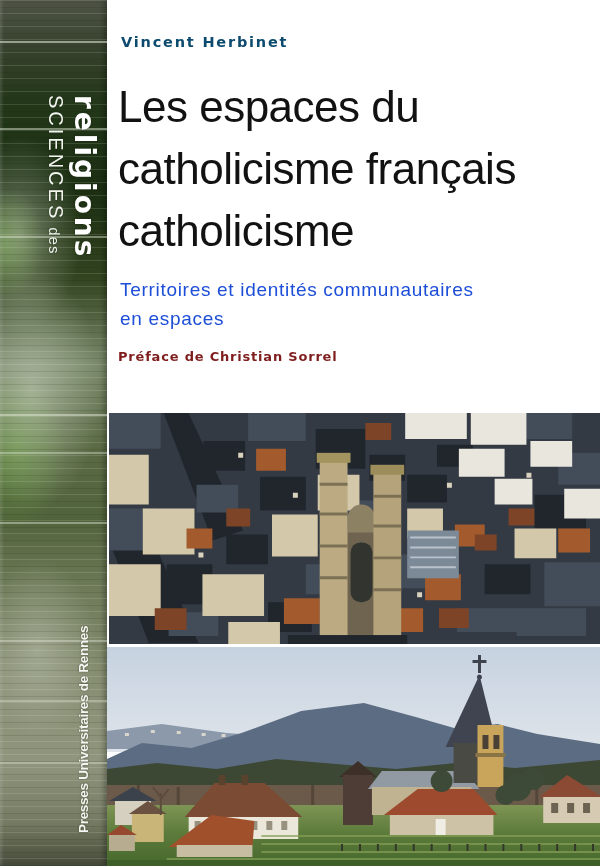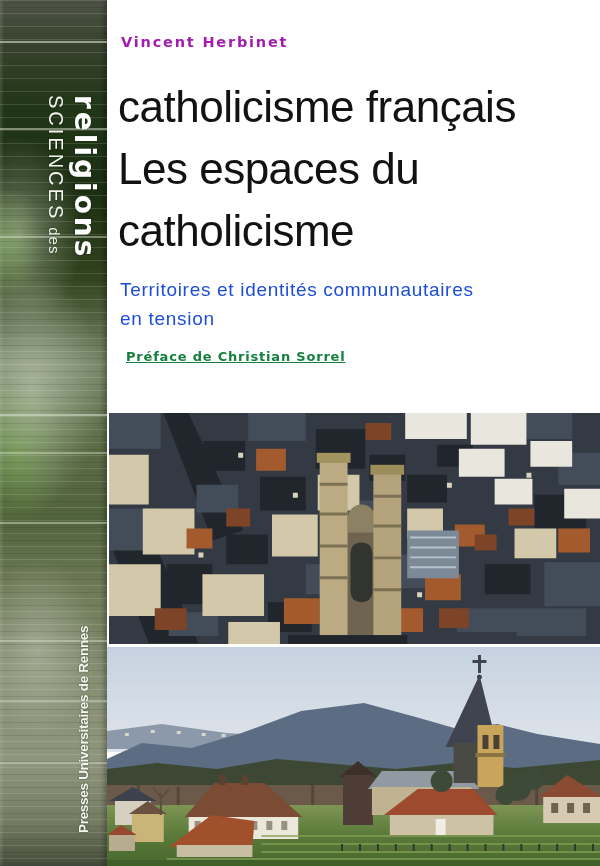--- a/index.html
+++ b/index.html
@@ -61,38 +61,38 @@
     transform:rotate(-90deg); transform-origin:0 0;
     font:700 13.5px/22px "Liberation Sans", sans-serif; letter-spacing:-.3px;
     color:#f5f6f1; white-space:nowrap; z-index:3;
     text-shadow:0 0 2px rgba(25,35,20,.6);
   }
 
   
   .author {
     position:absolute; left:121px; top:33px;
     font:700 14.5px/18px "DejaVu Sans", sans-serif;
-    letter-spacing:1.8px; color:#a21caf;text-align:right;
+    letter-spacing:1.8px; color:#0c4a6e;text-align:right;
   }
   .title {
     position:absolute; left:118px; top:76px; margin:0;
     font:400 44px/62px "Liberation Sans", sans-serif;
     letter-spacing:-.5px; color:#121212; font-stretch:normal;
   }
   .title .tl { display:block; }
   .subtitle {
     position:absolute; left:120px; top:275px;
     font:400 19px/29px "Liberation Sans", sans-serif;
     letter-spacing:.7px; color:#1d4ed8;
   }
   .subtitle .sl { display:block; }
   .preface {
-    position:absolute; left:126px; top:349px;
+    position:absolute; left:118px; top:349px;
     font:700 13px/16px "DejaVu Sans", sans-serif;
-    letter-spacing:.8px; color:#15803d;text-decoration:underline;
+    letter-spacing:.8px; color:#7f1d1d;
   }
 
   
   figure.photo { margin:0; padding:0; position:absolute; overflow:hidden; }
   .photo-top    { left:109px; top:413px; width:491px; height:231px; }
   .photo-bottom { left:107px; top:647px; width:493px; height:219px; }
   figure.photo svg { display:block; width:100%; height:100%; }
 </style>
 </head>
 <body>
@@ -105,28 +105,28 @@
       <div class="sci-line">
         <span class="sci">SCIENCES</span><span class="des">des</span>
       </div>
     </div>
     <div class="publisher">Presses Universitaires de Rennes</div>
   </aside>
 
   <div class="author">Vincent Herbinet</div>
 
   <h1 class="title">
+    <span class="tl">Les espaces du</span>
     <span class="tl">catholicisme français</span>
-    <span class="tl">Les espaces du</span>
     <span class="tl">catholicisme</span>
   </h1>
 
   <div class="subtitle">
     <span class="sl">Territoires et identités communautaires</span>
-    <span class="sl">en tension</span>
+    <span class="sl">en espaces</span>
   </div>
 
   <div class="preface">Préface de Christian Sorrel</div>
 
   <figure class="photo photo-top" role="img" aria-label="Vue aérienne d'un centre-ville ancien avec une cathédrale à deux tours">
     <svg viewBox="0 0 494 232" preserveAspectRatio="none" aria-hidden="true">
       <rect width="494" height="232" fill="#333a44"></rect>
 
       <path fill="#21262d" d="M55 0 L80 0 L135 118 L104 128 Z M0 128 L40 118 L90 231 L40 231 Z
         M95 28h42v30h-42z M152 64h46v34h-46z M208 16h50v40h-50z M262 42h36v26h-36z

